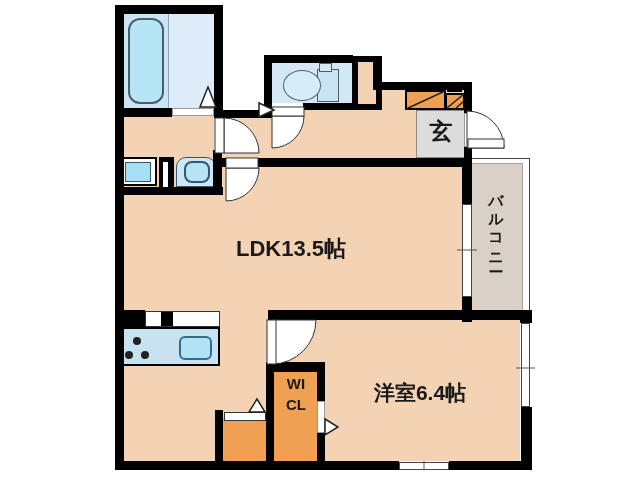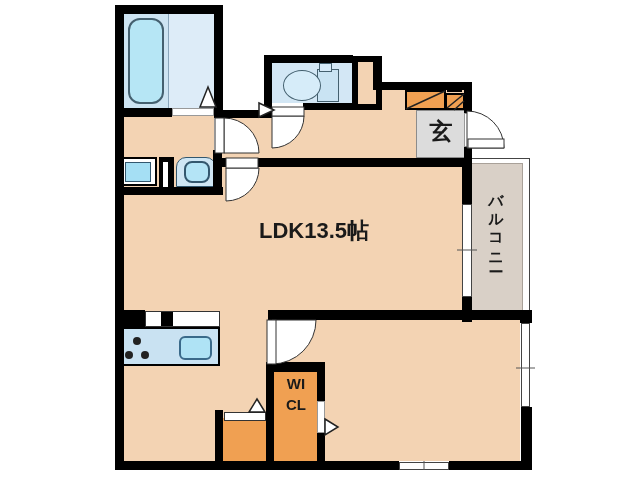--- a/index.html
+++ b/index.html
@@ -116,18 +116,19 @@
     <path d="M325,419 L338,427 L325,435 Z" fill="#fff" stroke="#222" stroke-width="1.5"></path>
     <path d="M259,103 L274,110 L259,117 Z" fill="#fff" stroke="#222" stroke-width="1.5"></path>
     <line x1="406" y1="109" x2="445" y2="91" stroke="#222" stroke-width="1.5"></line>
     <line x1="447" y1="108" x2="464" y2="94" stroke="#222" stroke-width="1.5"></line>
     <line x1="454" y1="110" x2="464" y2="101" stroke="#222" stroke-width="1.5"></line>
     <line x1="457" y1="250" x2="477" y2="250" stroke="#555" stroke-width="1"></line>
     <line x1="516" y1="368" x2="535" y2="368" stroke="#555" stroke-width="1"></line>
     <line x1="424" y1="461" x2="424" y2="470" stroke="#555" stroke-width="1"></line>
   </svg>
 
-  <div class="lbl" style="left:236px;top:216px;width:156px;text-align:center;font-size:22px;">LDK13.5帖</div>
+  <div class="lbl" style="left:236px;top:234px;width:156px;text-align:left;font-size:22px;">LDK13.5帖</div>
+  <div class="lbl" style="left:364px;top:379px;width:112px;text-align:center;font-size:21px;">洋室6.4帖</div>
   <div class="lbl" style="left:417px;top:116px;width:48px;text-align:center;font-size:23px;">玄</div>
   <div class="lbl" style="left:284px;top:373px;width:24px;text-align:center;font-size:15px;line-height:21px;white-space:normal;word-break:break-all;">WICL</div>
   <div class="lbl" style="left:486px;top:183px;height:130px;font-size:15px;writing-mode:vertical-rl;text-orientation:upright;letter-spacing:3px;">バルコニー</div>
 
 </div>
 
 </body></html>

